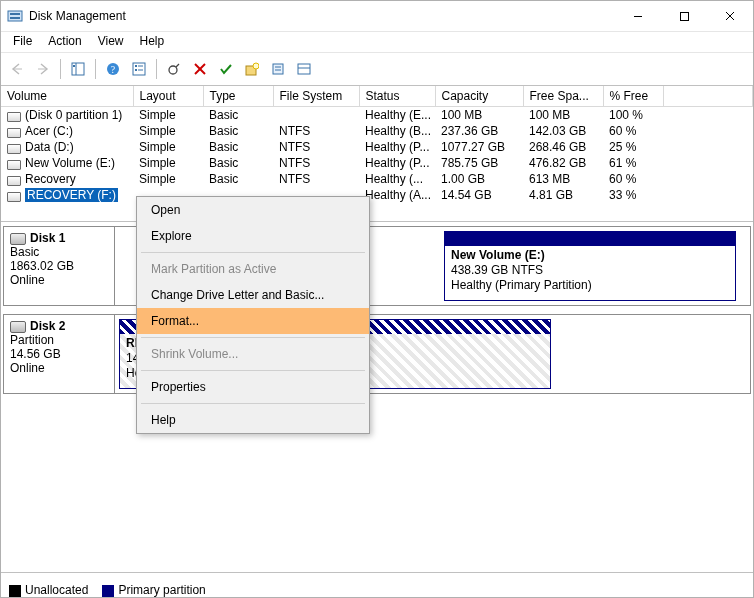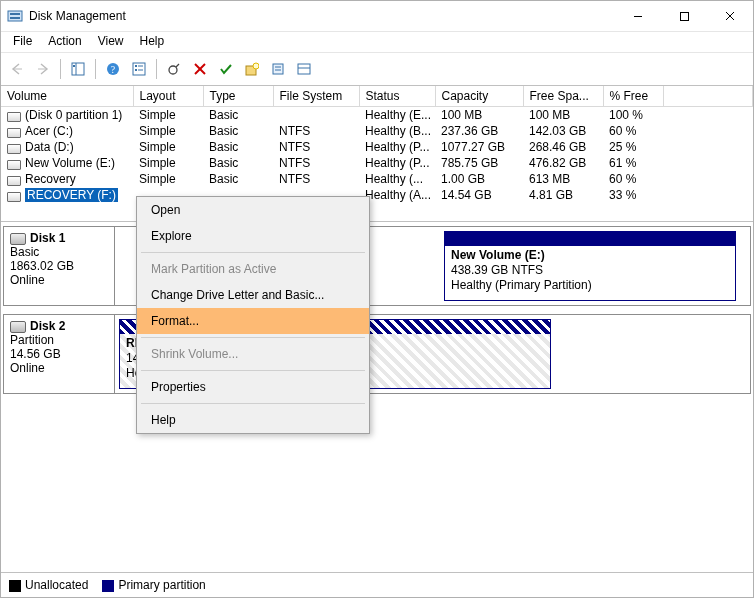--- a/index.html
+++ b/index.html
@@ -36,21 +36,21 @@
   .disk-info .dsk .di{width:16px;height:14px;display:inline-block;position:relative}
   .disk-info .dsk .di:before{content:"";position:absolute;left:0;top:2px;width:14px;height:10px;border:1px solid #666;border-radius:2px;background:linear-gradient(#eee,#bbb)}
   .parts{flex:1;display:flex;padding:2px}
   .part{border:1px solid #000080;margin:2px;display:flex;flex-direction:column}
   .part .bar{height:14px;background:#000080}
   .part .bar.sel{background:repeating-linear-gradient(45deg,#000080 0 4px,#fff 4px 7px)}
   .part .body{flex:1;padding:2px 6px;font-size:12px;line-height:1.25}
   .part .body .pn{font-weight:700}
   .hatched .body{background:repeating-linear-gradient(45deg,#fff 0 4px,#e8e8e8 4px 8px)}
   
-  .legend{height:24px;display:flex;align-items:center;gap:14px;padding:0 8px;font-size:12px}
+  .legend{height:24px;display:flex;align-items:flex-end;gap:14px;padding:0 8px;font-size:12px}
   .legend .sw{width:12px;height:12px;display:inline-block;margin-right:4px;vertical-align:middle}
   .sw.black{background:#000}
   .sw.blue{background:#000080}
   
   .ctx{position:absolute;left:135px;top:195px;width:232px;background:#f0f0f0;border:1px solid #a0a0a0;box-shadow:2px 2px 6px rgba(0,0,0,.25);z-index:10}
   .ctx .mi{padding:6px 14px;font-size:12px;cursor:default}
   .ctx .mi.hov{background:#fdba74}
   .ctx .mi.dis{color:#888}
   .ctx .sep{height:1px;background:#cfcfcf;margin:3px 4px}
   

